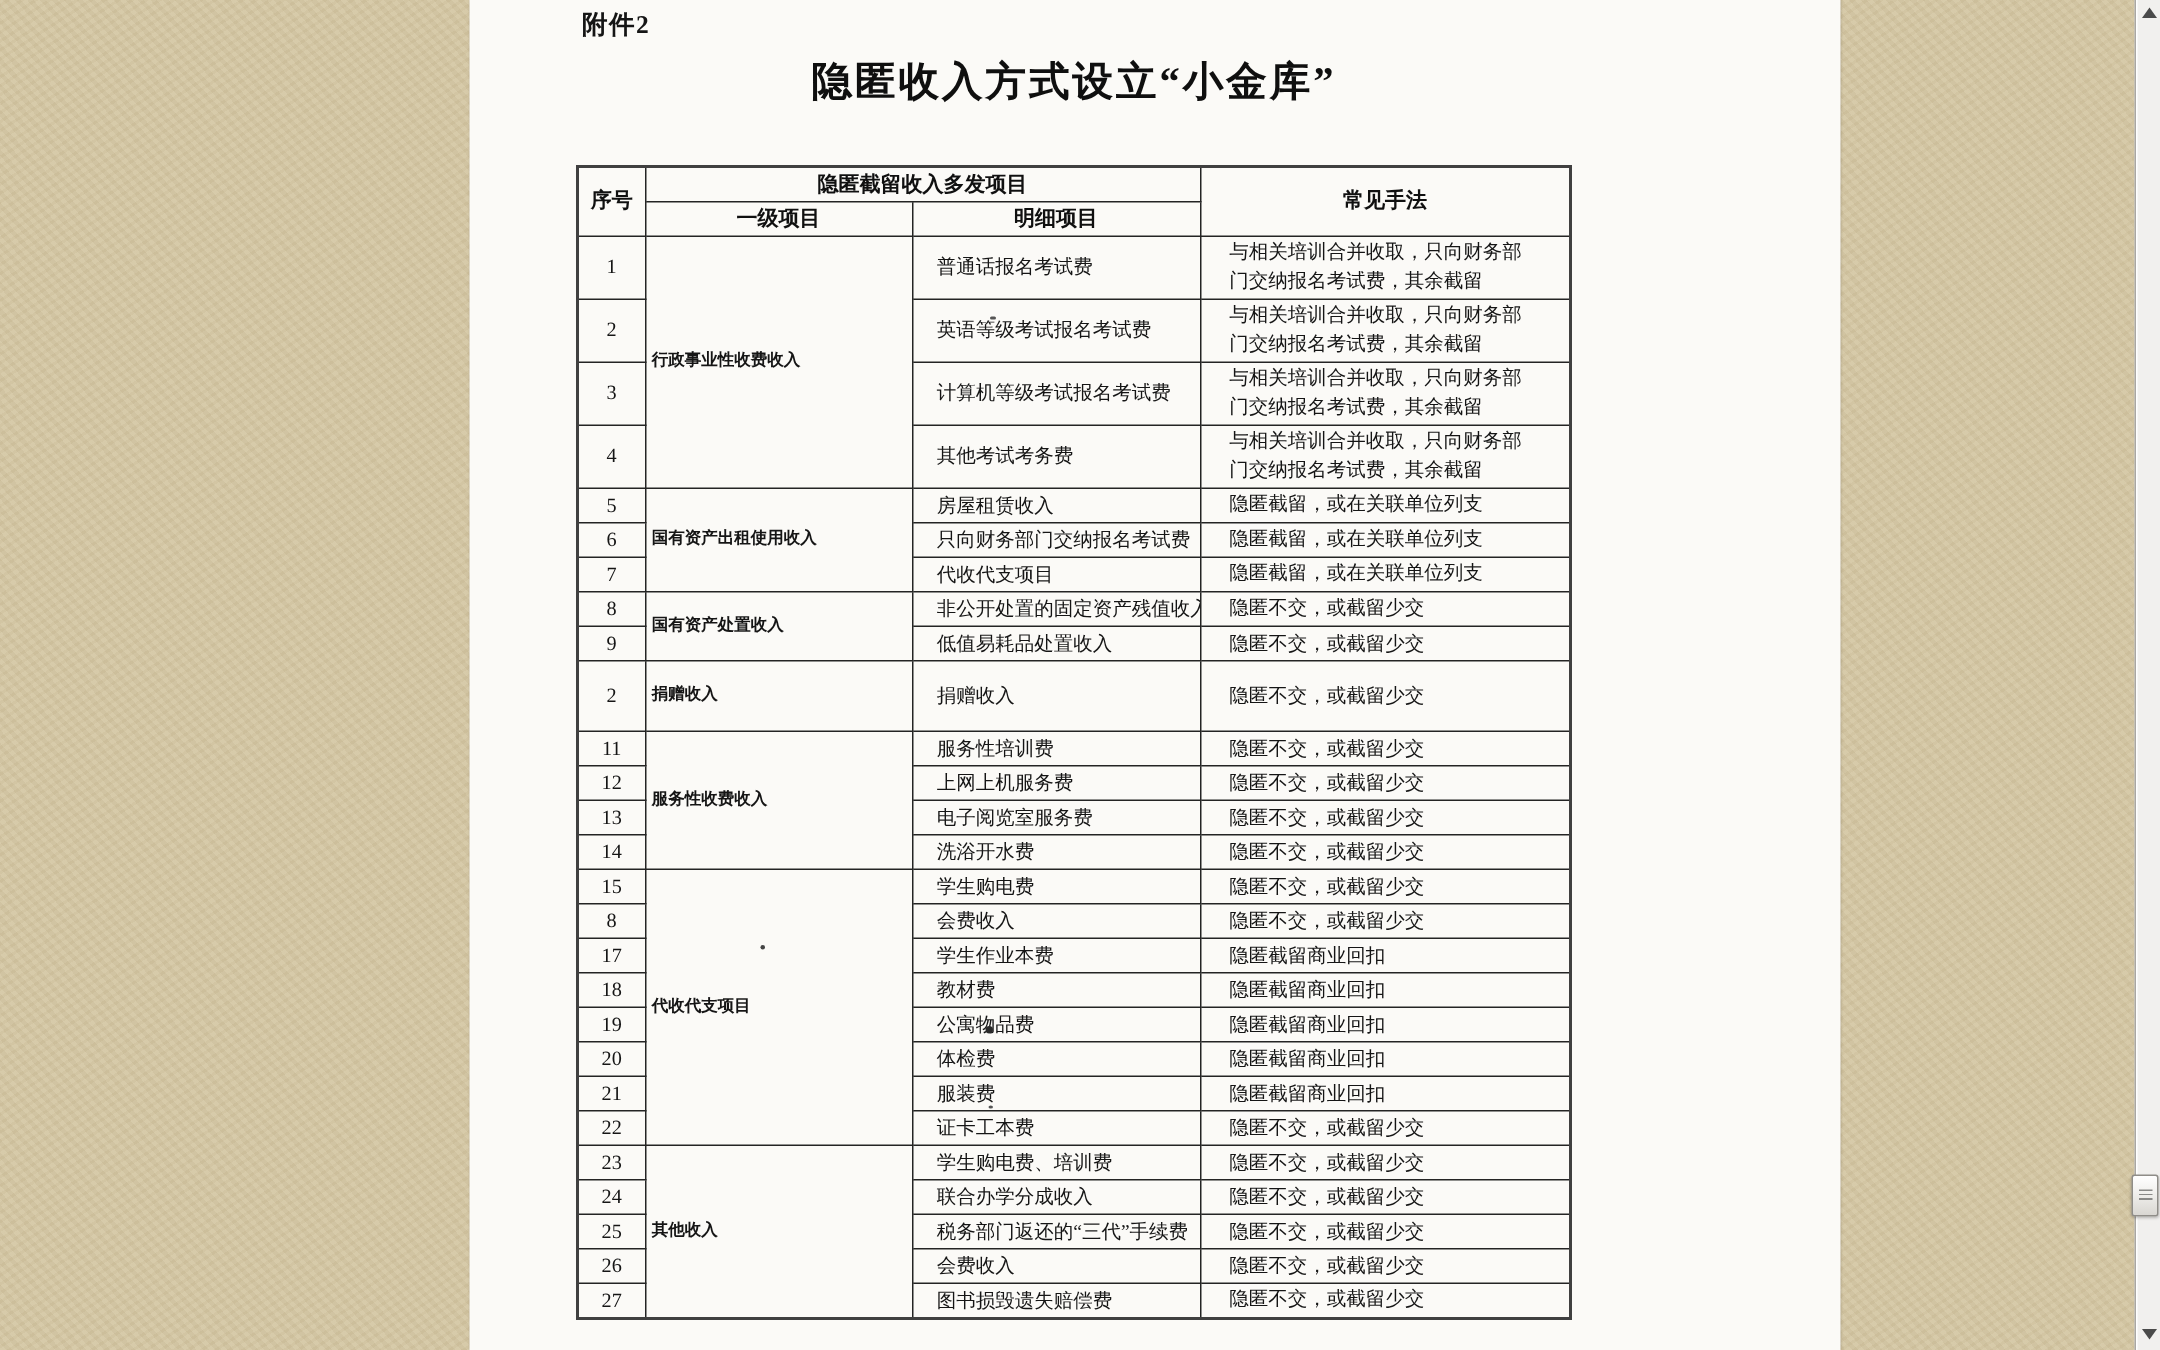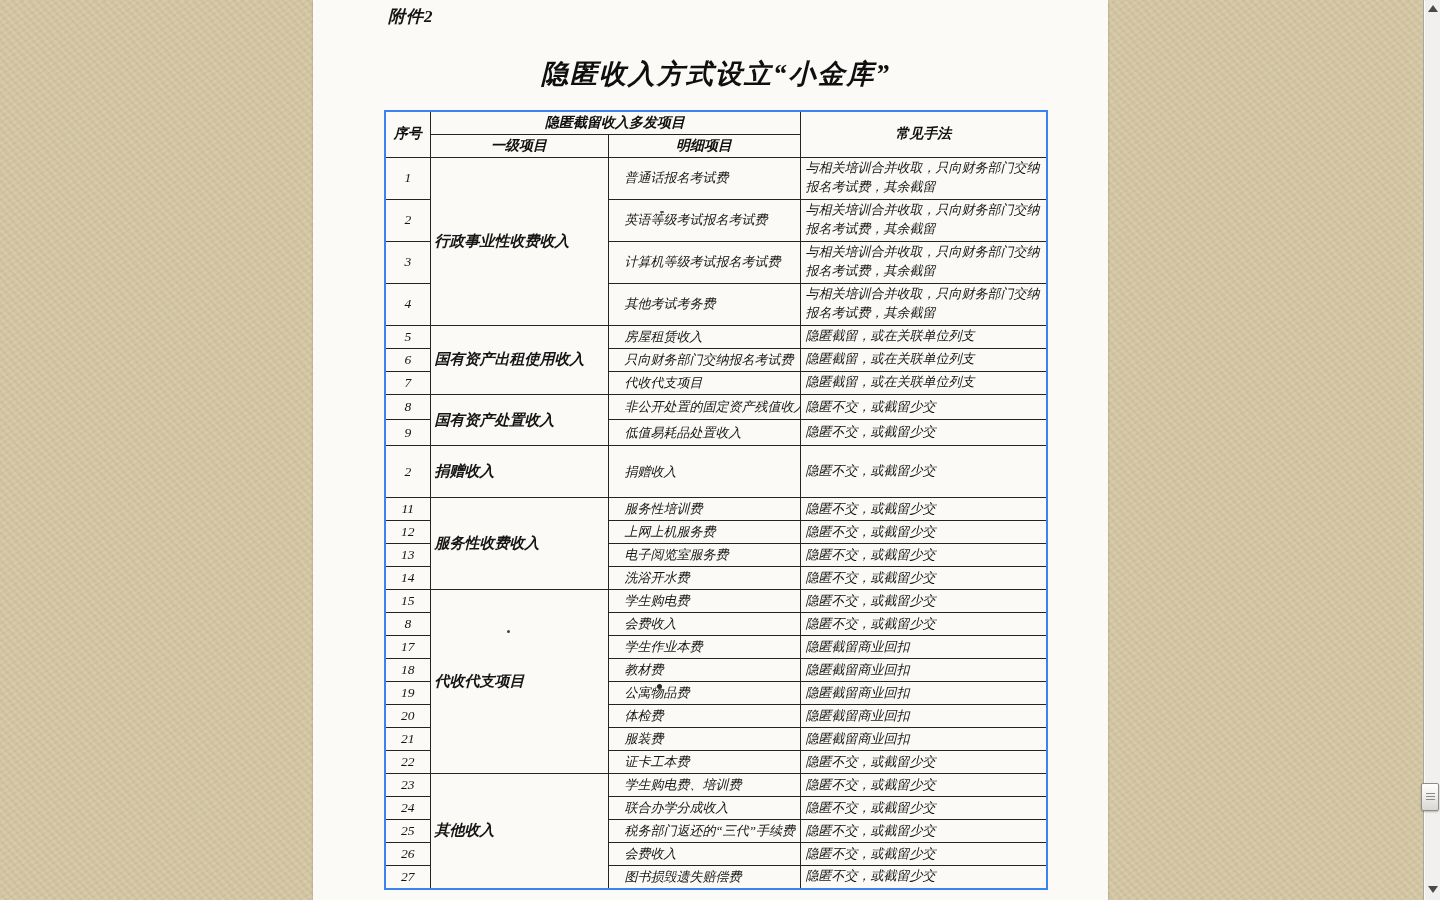--- a/index.html
+++ b/index.html
@@ -15,62 +15,60 @@
   
   .desk {
     position: absolute; inset: 0;
     background:
       repeating-linear-gradient(47deg, rgba(255,255,255,0.05) 0 3px, rgba(0,0,0,0.02) 3px 6px),
       repeating-linear-gradient(-33deg, rgba(120,100,60,0.04) 0 2px, rgba(255,255,255,0.03) 2px 5px),
       #d4c6a2;
   }
   .page {
     position: absolute; left: 313px; top: 0;
-    width: 795px; height: 900px;
+    width: 914px; height: 900px;
     background: #fbfaf7;
     box-shadow: 0 0 2px rgba(0,0,0,0.25);
-    font-style: italic;
   }
   .attachment-label {
     position: absolute; left: 75px; top: 5px;
     font-size: 17px; font-weight: bold;
     letter-spacing: 1px;
   }
   .doc-title {
     position: absolute; left: 0; top: 38px;
     width: 806px; text-align: center;
     font-size: 27px; font-weight: bold;
     line-height: 32px; letter-spacing: 2px;
     color: #0f0f0f;
-    margin-top: 20px;
   }
   .table-wrap {
     position: absolute; left: 71px; top: 110px;
   }
   table.neg-list {
     border-collapse: collapse;
     table-layout: fixed;
     width: 662px;
-    border: 2px solid #3b82f6;
+    border: 2px solid #404040;
   }
   table.neg-list th, table.neg-list td {
     border: 1.5px solid #242424;
     overflow: hidden;
     vertical-align: middle;
   }
   table.neg-list th {
     font-size: 14px; font-weight: bold;
     text-align: center; height: 23px;
     padding: 0 2px;
     color: #101010;
   }
   td.no   { text-align: center; font-size: 13.5px; height: 23px; padding: 0; }
-  td.group{ font-size: 15px; font-weight: bold; padding: 16px 4px; line-height: 1.25; margin-top: 23px; }
+  td.group{ font-size: 11px; font-weight: bold; padding: 16px 4px; line-height: 1.25; margin-top: 23px; }
   td.detail{ font-size: 13px; padding: 0 16px; white-space: nowrap; }
-  td.method{ font-size: 13px; padding: 1px 5px; line-height: 1.45; }
+  td.method{ font-size: 13px; padding: 1px 19px; line-height: 1.45; }
   tr.tall td { height: 42px; }
   
   .speck { position: absolute; background: #2a2a2a; border-radius: 50%; }
   .speck1 { left: 344px; top: 684px; width: 5px; height: 5px; }
   .speck2 { left: 347px; top: 211px; width: 4px; height: 2px; border-radius: 1px; background:#555; }
   .speck3 { left: 507px; top: 630px; width: 3px; height: 3px; background:#444; }
   .speck4 { left: 346px; top: 737px; width: 3px; height: 2px; background:#555; }
   
   .scrollbar {
     position: absolute; right: 0; top: 0;

